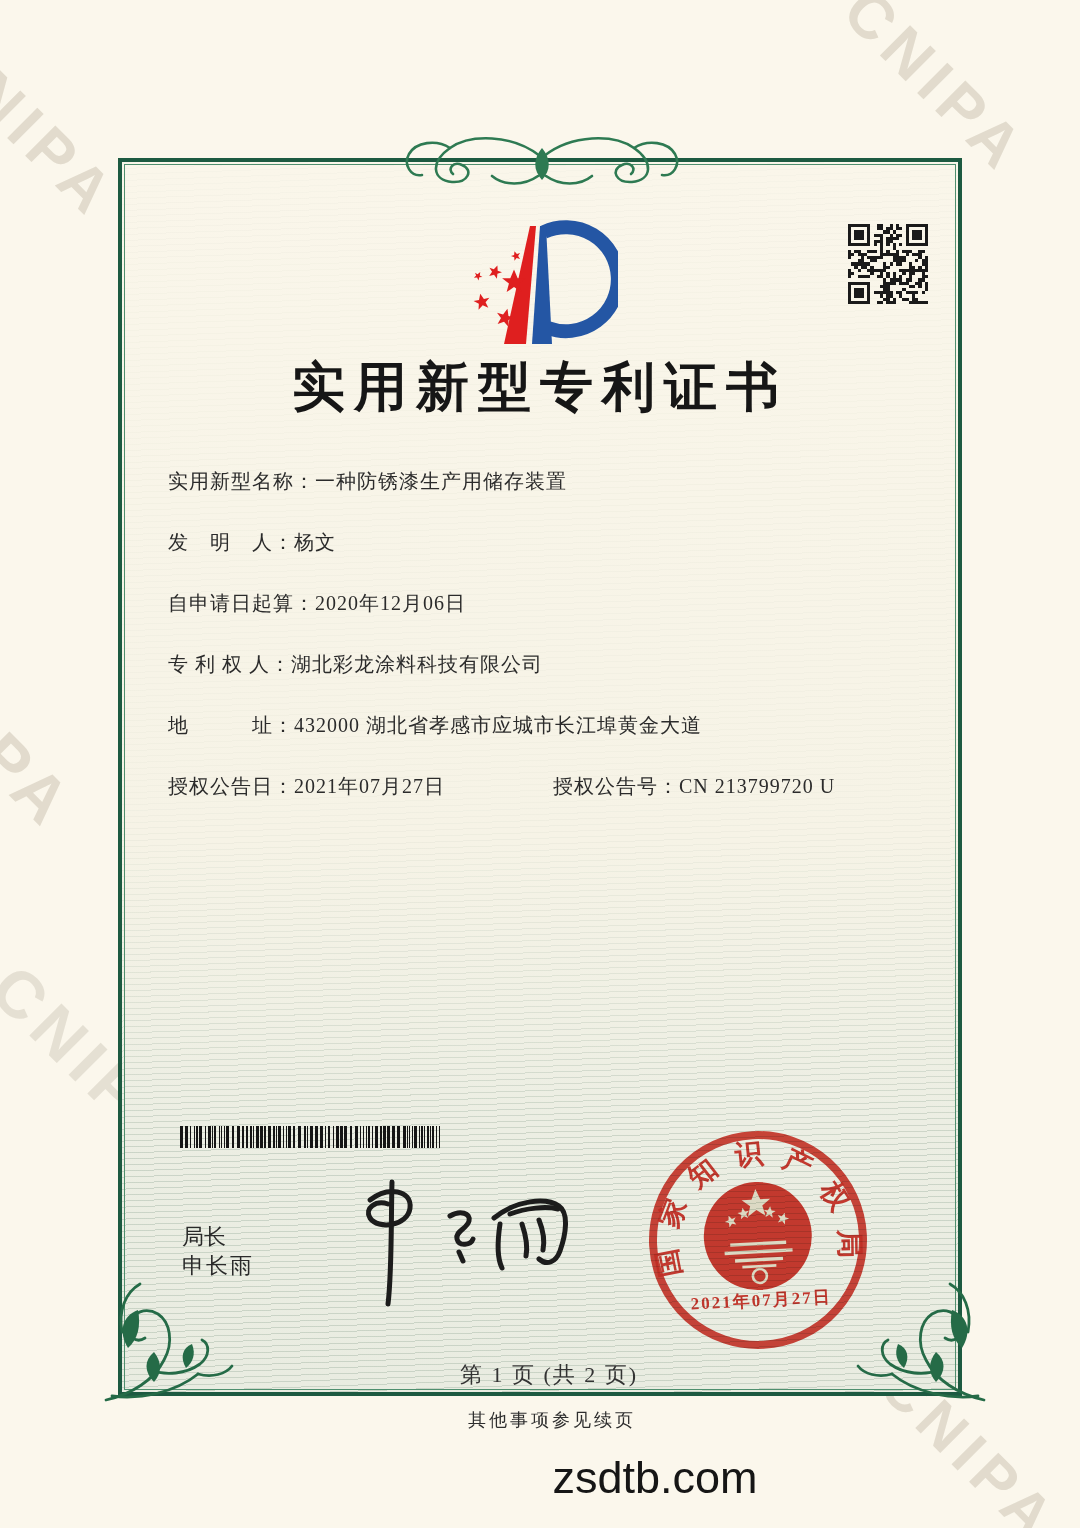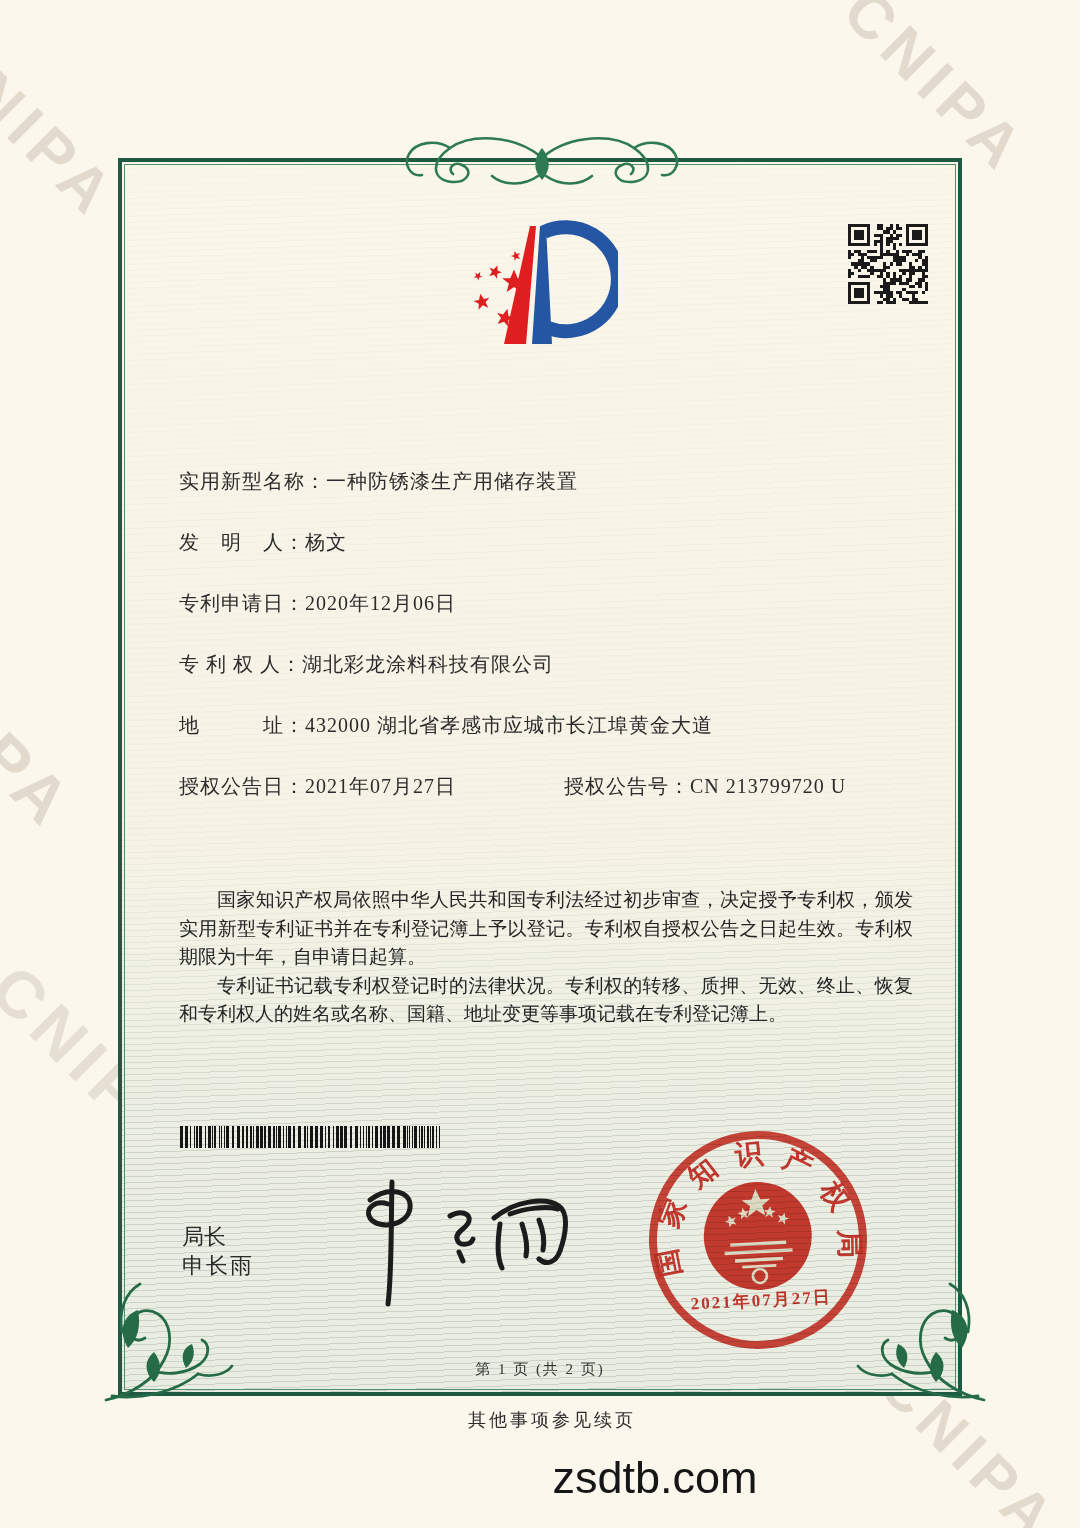--- a/index.html
+++ b/index.html
@@ -25,39 +25,39 @@
          mask-image:linear-gradient(to bottom,rgba(0,0,0,0.10) 0%,rgba(0,0,0,0.14) 52%,rgba(0,0,0,0.55) 68%,#000 80%);
          pointer-events:none;}
   .frame-content{position:absolute;inset:0;}
   
   .cert-number{position:absolute;left:56px;top:58px;font-size:21px;letter-spacing:3px;color:#333;}
   .logo{position:absolute;left:336px;top:52px;}
   .qr{position:absolute;left:726px;top:62px;width:80px;height:80px;}
   .title{position:absolute;left:0;top:190px;width:100%;text-align:center;font-size:53px;
          font-weight:bold;letter-spacing:9px;color:#161616;}
   
-  .fields{position:absolute;left:57px;top:306px;width:735px;font-size:20px;color:#2b2b2b;}
+  .fields{position:absolute;left:46px;top:306px;width:735px;font-size:20px;color:#2b2b2b;}
   .field-row{position:relative;height:24px;margin-bottom:37px;white-space:nowrap;}
   .field-row .lbl{letter-spacing:1px;}
   .field-row .val{letter-spacing:1px;}
   .grant-no{position:absolute;left:385px;top:0;}
   
   .paras{position:absolute;left:57px;top:724px;width:734px;font-size:19px;line-height:28.5px;
          text-align:justify;color:#242424;}
   .paras p{margin:0;text-indent:2em;}
   
   .barcode{position:absolute;left:58px;top:964px;width:262px;height:22px;}
   .chief-title{position:absolute;left:60px;top:1046px;font-size:22px;font-family:"Liberation Sans",sans-serif;color:#2a2a2a;margin-top:14px;}
   .chief-name{position:absolute;left:60px;top:1089px;font-size:22px;font-family:Liberation Serif, serif;color:#2a2a2a;letter-spacing:2px;}
   .signature{position:absolute;left:208px;top:1000px;}
   
   .seal{position:absolute;left:520px;top:962px;width:232px;height:232px;transform:rotate(-3deg);
         mix-blend-mode:multiply;opacity:0.95;}
   
-  .page-indicator{position:absolute;left:0;top:1198px;width:100%;text-align:center;font-size:15px;
+  .page-indicator{position:absolute;left:9px;top:1198px;width:100%;text-align:center;font-size:22px;
                   letter-spacing:2px;color:#333;}
   .continuation{position:absolute;left:12px;top:1408px;width:1080px;text-align:center;font-size:18px;
                 letter-spacing:3px;color:#2e2e2e;}
   .site-mark{position:absolute;left:0;top:1452px;width:1310px;text-align:center;font-size:45px;
              font-family:"Liberation Sans",sans-serif;color:#161616;}
   
   .orn{position:absolute;pointer-events:none;}
   .orn-top{left:392px;top:130px;}
   .orn-bl{left:92px;top:1272px;}
   .orn-br{left:838px;top:1272px;transform:scaleX(-1);}
@@ -411,49 +411,46 @@
           <rect x="13" y="24" width="1" height="1" fill="#1a1a1a"></rect>
           <rect x="14" y="24" width="1" height="1" fill="#1a1a1a"></rect>
           <rect x="19" y="24" width="1" height="1" fill="#1a1a1a"></rect>
           <rect x="20" y="24" width="1" height="1" fill="#1a1a1a"></rect>
           <rect x="21" y="24" width="1" height="1" fill="#1a1a1a"></rect>
           <rect x="22" y="24" width="1" height="1" fill="#1a1a1a"></rect>
           <rect x="23" y="24" width="1" height="1" fill="#1a1a1a"></rect>
           <rect x="24" y="24" width="1" height="1" fill="#1a1a1a"></rect>
         </svg>
 
+      <div class="title">实用新型专利证书</div>
 
       <div class="fields">
         <div class="field-row">
           <span class="lbl">实用新型名称：</span><span class="val">一种防锈漆生产用储存装置</span>
         </div>
         <div class="field-row">
           <span class="lbl">发　明　人：</span><span class="val">杨文</span>
         </div>
         <div class="field-row">
-          <span class="lbl">专利申请日：</span><span class="val">2020年12月06日</span>
+          <span class="lbl">自申请日起算：</span><span class="val">2020年12月06日</span>
         </div>
         <div class="field-row">
           <span class="lbl">专 利 权 人：</span><span class="val">湖北彩龙涂料科技有限公司</span>
         </div>
         <div class="field-row">
           <span class="lbl">地　　　址：</span><span class="val">432000 湖北省孝感市应城市长江埠黄金大道</span>
         </div>
         <div class="field-row">
           <span class="lbl">授权公告日：</span><span class="val">2021年07月27日</span>
           <span class="grant-no">
             <span class="lbl">授权公告号：</span><span class="val">CN 213799720 U</span>
           </span>
         </div>
       </div>
 
-      <div class="paras">
-        <p>国家知识产权局依照中华人民共和国专利法经过初步审查，决定授予专利权，颁发实用新型专利证书并在专利登记簿上予以登记。专利权自授权公告之日起生效。专利权期限为十年，自申请日起算。</p>
-        <p>专利证书记载专利权登记时的法律状况。专利权的转移、质押、无效、终止、恢复和专利权人的姓名或名称、国籍、地址变更等事项记载在专利登记簿上。</p>
-      </div>
 
       <svg class="barcode" id="barcode-svg" viewBox="0 0 262 22" preserveAspectRatio="none" shape-rendering="crispEdges">
           <rect x="0" y="0" width="3" height="22" fill="#151515"></rect>
           <rect x="5" y="0" width="3" height="22" fill="#151515"></rect>
           <rect x="10" y="0" width="1" height="22" fill="#151515"></rect>
           <rect x="14" y="0" width="1" height="22" fill="#151515"></rect>
           <rect x="16" y="0" width="2" height="22" fill="#151515"></rect>
           <rect x="19" y="0" width="3" height="22" fill="#151515"></rect>
           <rect x="25" y="0" width="1" height="22" fill="#151515"></rect>
           <rect x="28" y="0" width="3" height="22" fill="#151515"></rect>

